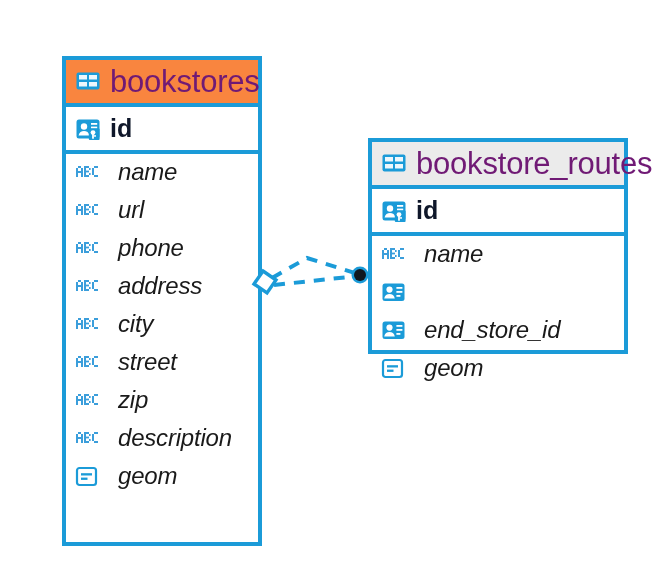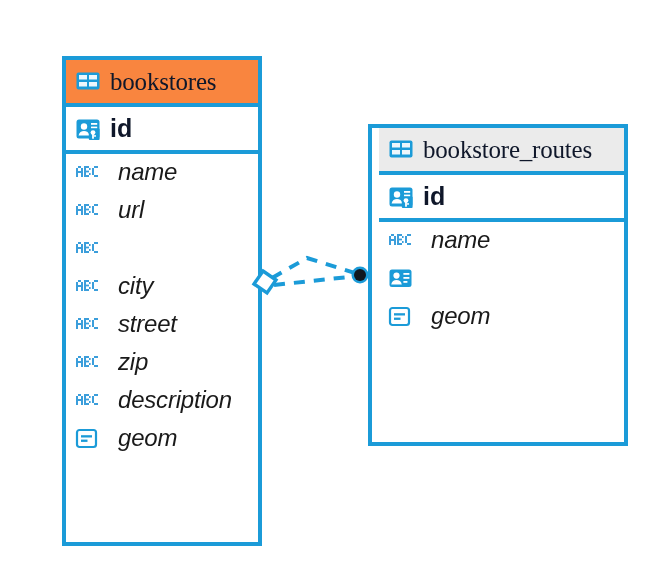--- a/index.html
+++ b/index.html
@@ -30,45 +30,43 @@
     background: #ffffff;
   }
   #entity-bookstores {
     left: 62px;
     top: 56px;
     width: 200px;
     height: 490px;
   }
   #entity-bookstore-routes {
     left: 368px;
-    top: 124px;
+    top: 138px;
     width: 260px;
-    height: 322px;
-    padding-left: 7px;
+    height: 216px;
   }
 
   .entity-header {
     display: flex;
     align-items: center;
     gap: 9px;
     padding: 4px 9px 5px 9px;
     box-sizing: border-box;
     height: 47px;
     border-bottom: 4px solid #1B9BD8;
   }
   .header-orange { background: #F9853F; }
   .header-gray   { background: #EBEBEB; }
 
   .entity-title {
-    font-size: 25px;
-    color: #0f172a;
+    font-size: 31px;
+    color: #701a75;
     line-height: 1;
     white-space: nowrap;
     letter-spacing: -0.2px;
-    font-family: Liberation Serif, serif;
   }
 
   .pk-row {
     display: flex;
     align-items: center;
     gap: 9px;
     padding: 0 9px;
     box-sizing: border-box;
     height: 47px;
     border-bottom: 4px solid #1B9BD8;
@@ -207,22 +205,43 @@
               <rect x="11" y="6" width="3" height="2"></rect>
             <rect x="14" y="8" width="1.6" height="2"></rect>
               <rect x="11" y="10.6" width="3" height="1.8"></rect>
             <rect x="14" y="13" width="1.6" height="2"></rect>
               <rect x="11" y="15" width="3" height="2"></rect>
             <rect x="19" y="6" width="4" height="2"></rect>
               <rect x="17" y="8" width="2" height="7"></rect>
             <rect x="19" y="15" width="4" height="2"></rect>
           </g>
         </svg>
-      </div>
-
+        <span class="attr-label">phone</span>
+      </div>
+
+      <div class="attr-row">
+        <svg class="icon-sm" viewBox="0 0 25 25">
+          <g fill="#3B9EDB">
+            <rect x="1" y="8" width="2" height="9"></rect>
+              <rect x="3" y="6" width="3" height="2"></rect>
+            <rect x="6" y="8" width="2" height="9"></rect>
+              <rect x="3" y="11" width="3" height="2"></rect>
+            <rect x="9" y="6" width="2" height="11"></rect>
+              <rect x="11" y="6" width="3" height="2"></rect>
+            <rect x="14" y="8" width="1.6" height="2"></rect>
+              <rect x="11" y="10.6" width="3" height="1.8"></rect>
+            <rect x="14" y="13" width="1.6" height="2"></rect>
+              <rect x="11" y="15" width="3" height="2"></rect>
+            <rect x="19" y="6" width="4" height="2"></rect>
+              <rect x="17" y="8" width="2" height="7"></rect>
+            <rect x="19" y="15" width="4" height="2"></rect>
+          </g>
+        </svg>
+        <span class="attr-label">address</span>
+      </div>
 
       <div class="attr-row">
         <svg class="icon-sm" viewBox="0 0 25 25">
           <g fill="#3B9EDB">
             <rect x="1" y="8" width="2" height="9"></rect>
               <rect x="3" y="6" width="3" height="2"></rect>
             <rect x="6" y="8" width="2" height="9"></rect>
               <rect x="3" y="11" width="3" height="2"></rect>
             <rect x="9" y="6" width="2" height="11"></rect>
               <rect x="11" y="6" width="3" height="2"></rect>
@@ -369,20 +388,31 @@
         <svg class="icon-sm" viewBox="0 0 25 25">
           <rect x="1.5" y="3.5" width="22" height="17.5" rx="2.5" fill="#1B9BD8"></rect>
           <circle cx="8.5" cy="9.6" r="3.1" fill="#ffffff"></circle>
           <path d="M3.2 18.4c0.5-3.1 2.7-4.5 5.3-4.5s4.8 1.4 5.3 4.5z" fill="#ffffff"></path>
           <rect x="15.4" y="7" width="6" height="1.8" fill="#ffffff"></rect>
           <rect x="15.4" y="11" width="6" height="1.8" fill="#ffffff"></rect>
           <rect x="15.4" y="15" width="4" height="1.8" fill="#ffffff"></rect>
         </svg>
       </div>
 
+      <div class="attr-row">
+        <svg class="icon-sm" viewBox="0 0 25 25">
+          <rect x="1.5" y="3.5" width="22" height="17.5" rx="2.5" fill="#1B9BD8"></rect>
+          <circle cx="8.5" cy="9.6" r="3.1" fill="#ffffff"></circle>
+          <path d="M3.2 18.4c0.5-3.1 2.7-4.5 5.3-4.5s4.8 1.4 5.3 4.5z" fill="#ffffff"></path>
+          <rect x="15.4" y="7" width="6" height="1.8" fill="#ffffff"></rect>
+          <rect x="15.4" y="11" width="6" height="1.8" fill="#ffffff"></rect>
+          <rect x="15.4" y="15" width="4" height="1.8" fill="#ffffff"></rect>
+        </svg>
+        <span class="attr-label">end_store_id</span>
+      </div>
 
       <div class="attr-row">
         <svg class="icon-sm" viewBox="0 0 25 25">
           <rect x="2" y="4" width="19" height="17" rx="2.5" fill="none" stroke="#1B9BD8" stroke-width="2.2"></rect>
           <rect x="6" y="9.2" width="11" height="2.3" fill="#1B9BD8"></rect>
           <rect x="6" y="13.6" width="6.5" height="2.3" fill="#1B9BD8"></rect>
         </svg>
         <span class="attr-label">geom</span>
       </div>
 

